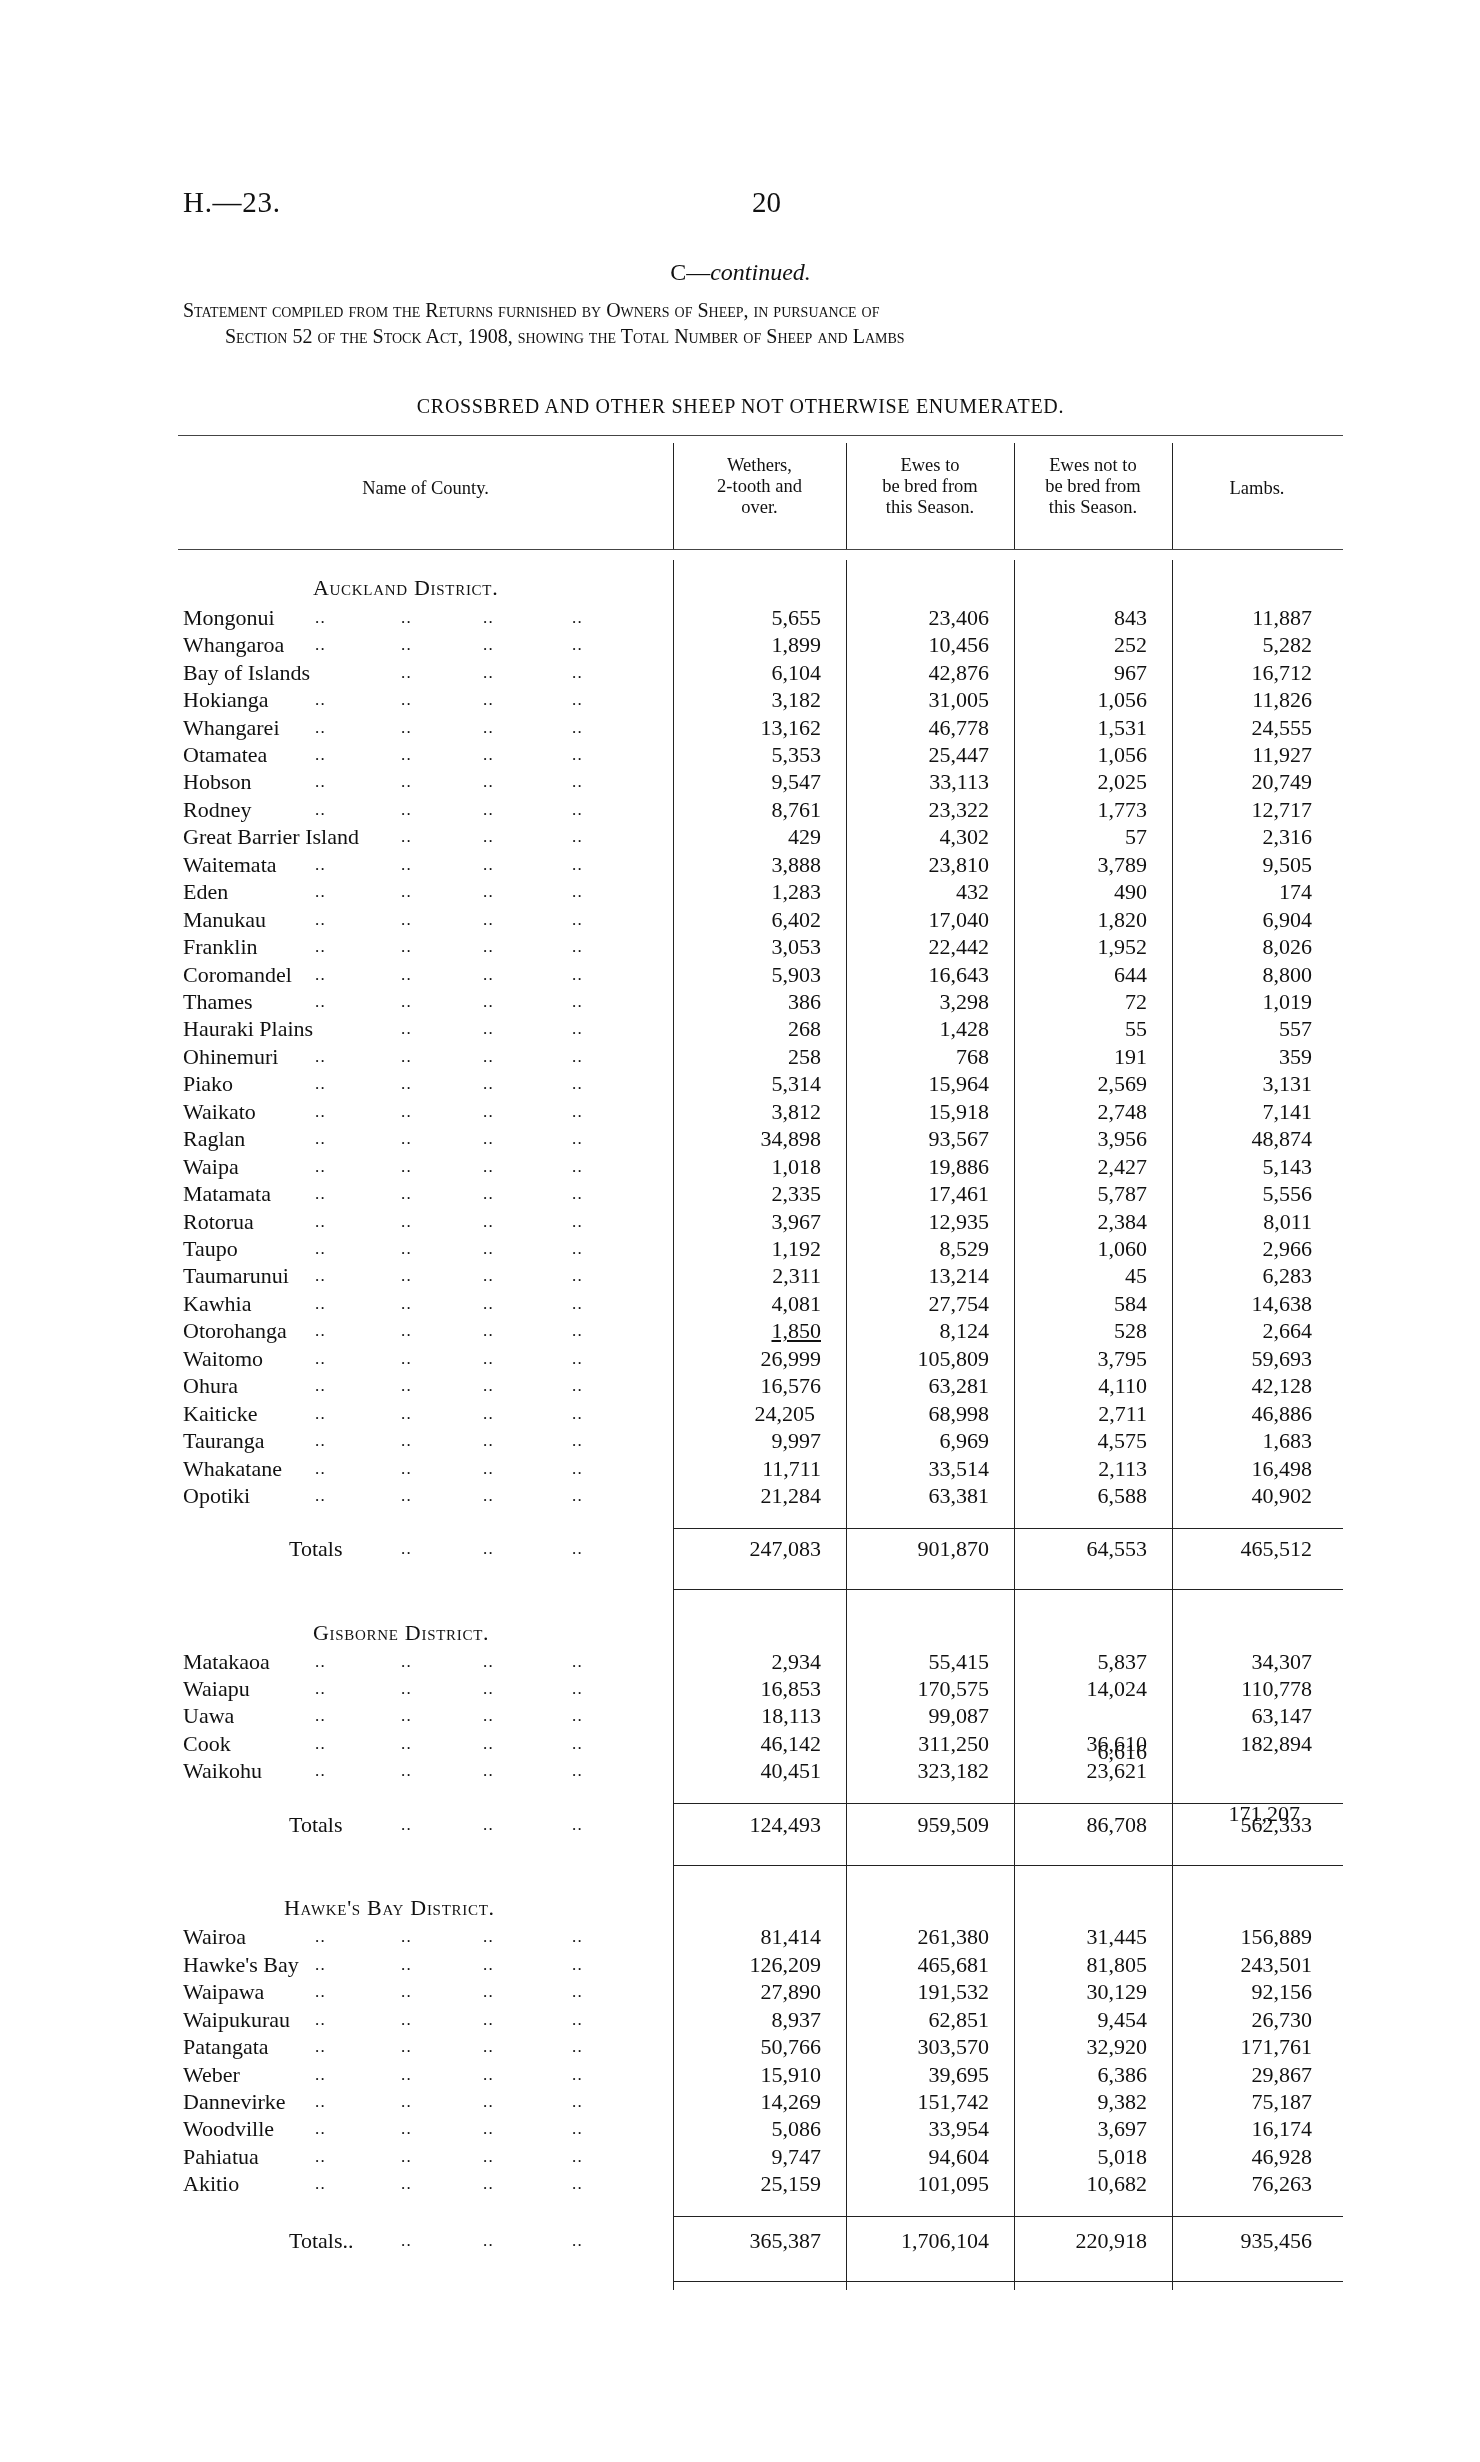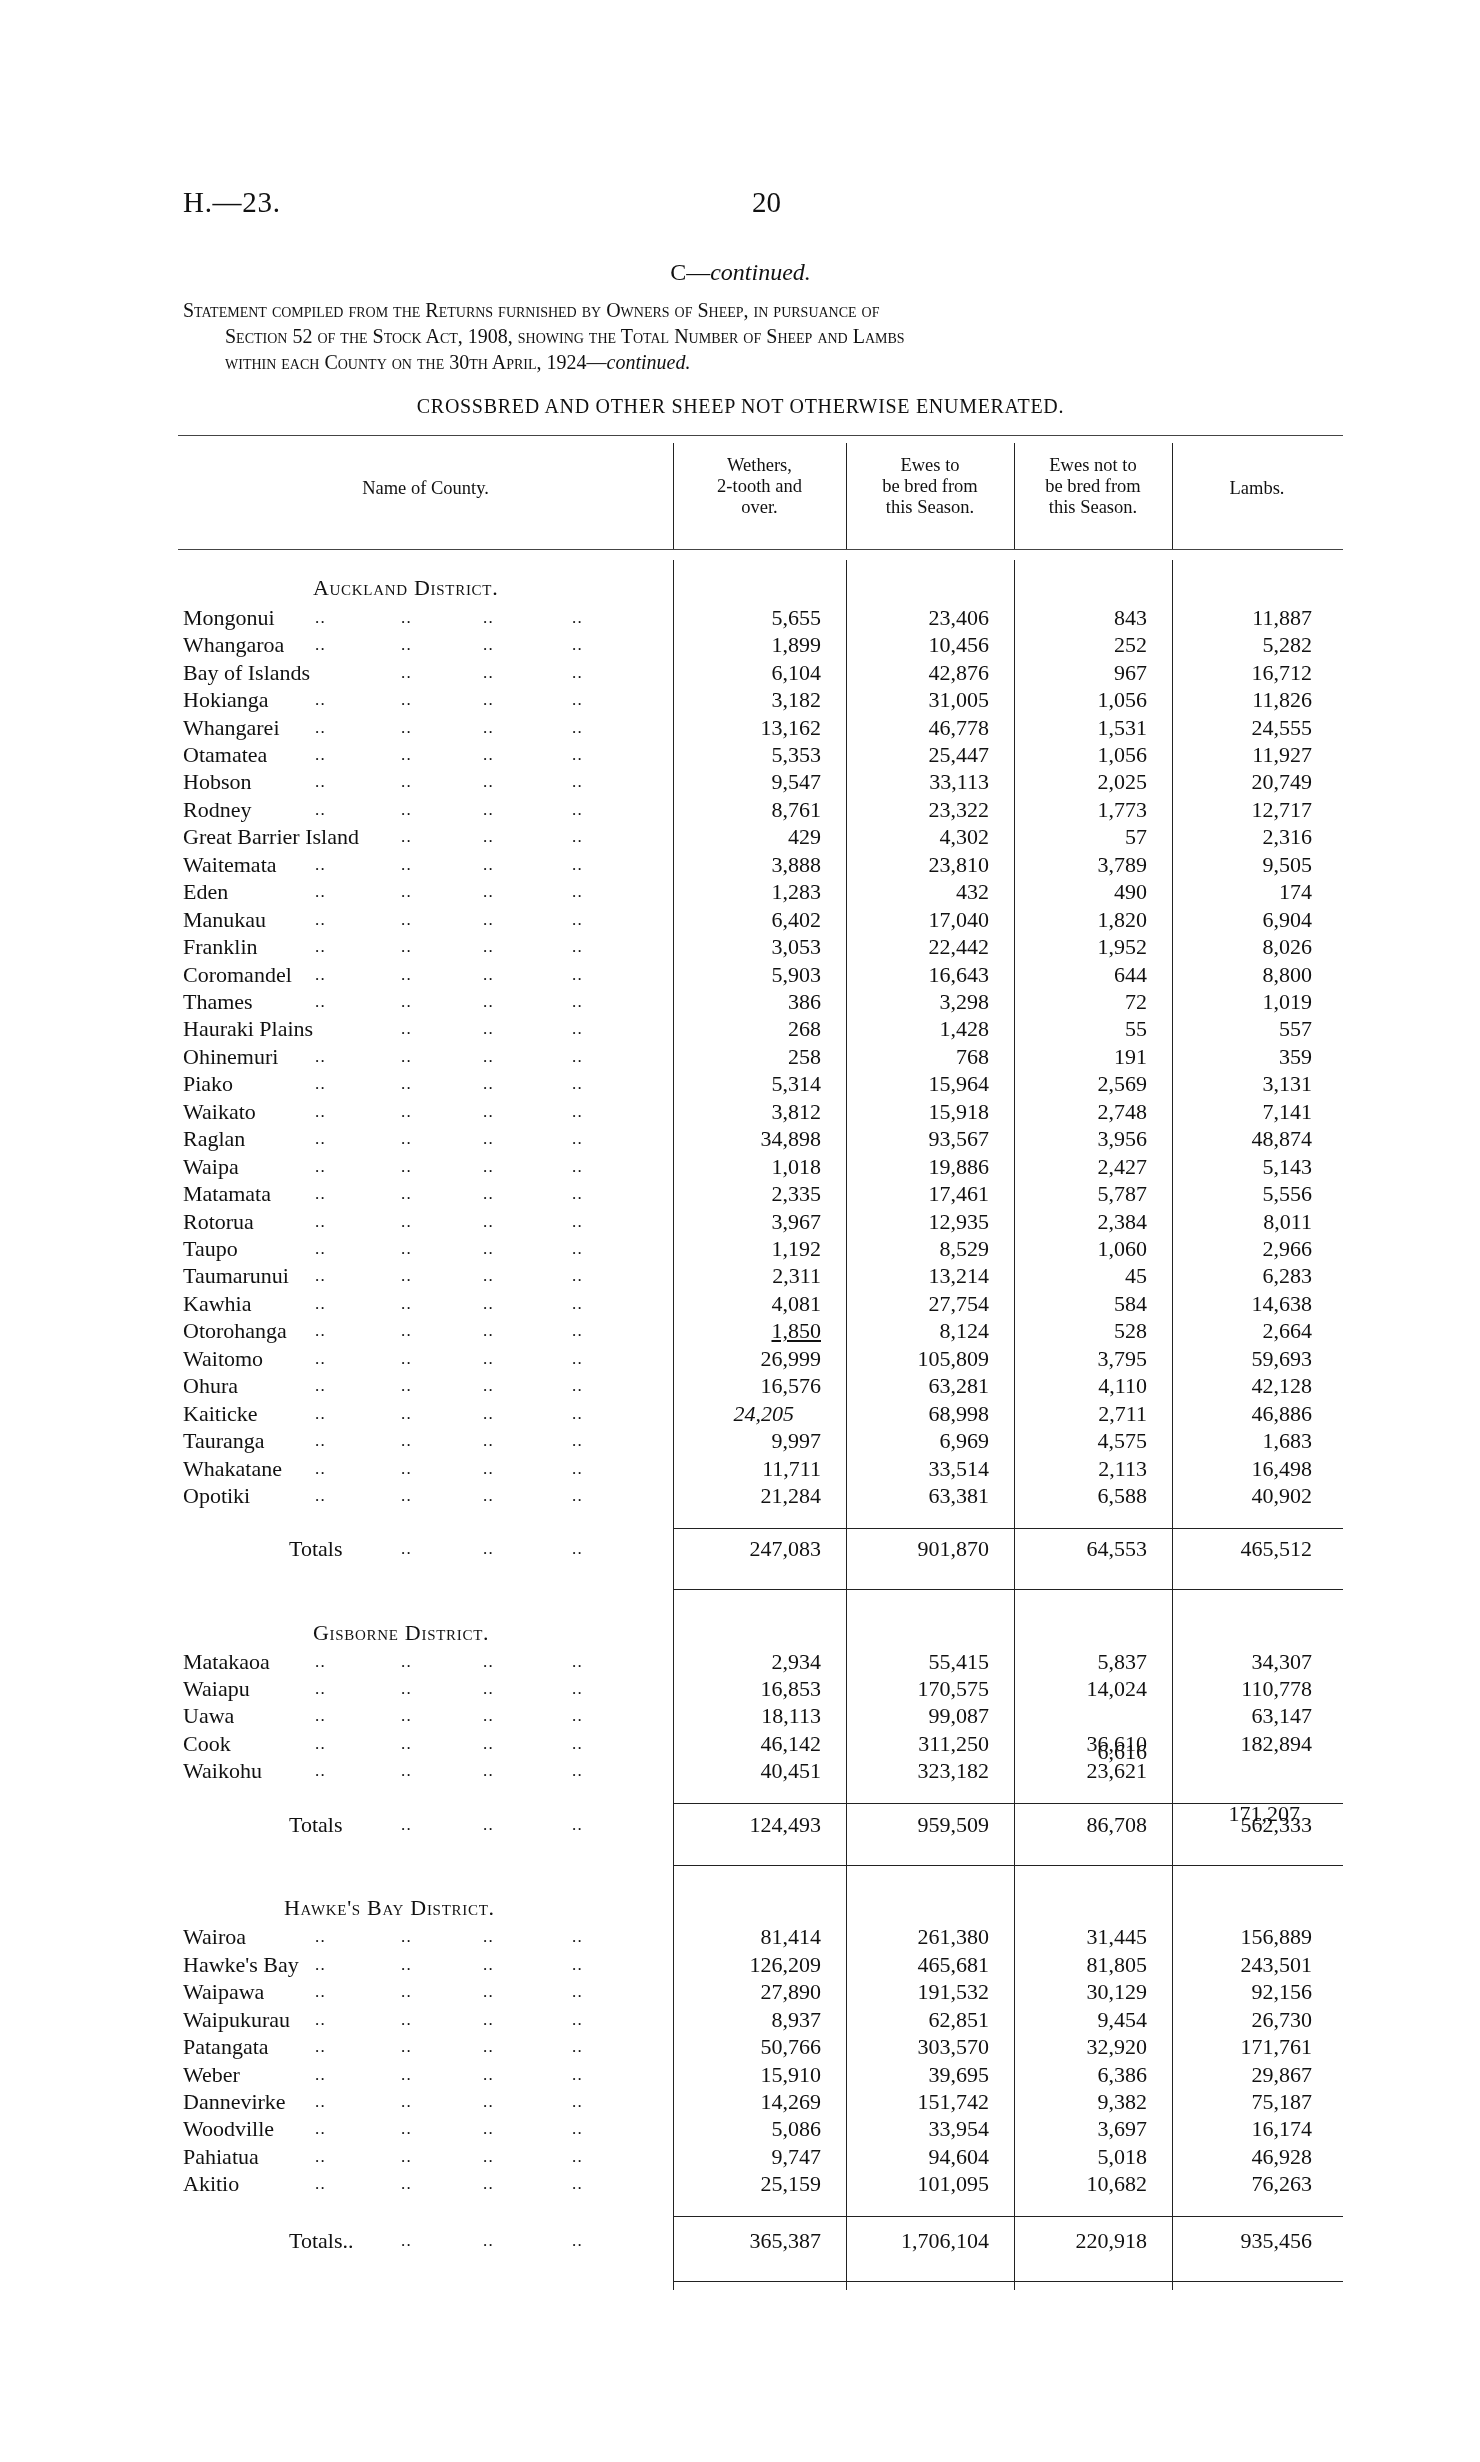--- a/index.html
+++ b/index.html
@@ -34,21 +34,20 @@
 <div class="abs hdr-left">H.—23.</div>
 <div class="abs hdr-page">20</div>
 
 <div class="abs cont">
   <span>C—</span><i>continued.</i>
 </div>
 
 <div class="abs stmt sc">
   <span class="line">Statement compiled from the Returns furnished by Owners of Sheep, in pursuance of</span>
   <span class="line indent">Section 52 of the Stock Act, 1908, showing the Total Number of Sheep and Lambs</span>
-  <span class="line indent"><span>within each County on the 30th April, 1924—</span><i style="font-variant:normal">continued.</i></span>
 </div>
 
 <div class="abs subtitle">CROSSBRED AND OTHER SHEEP NOT OTHERWISE ENUMERATED.</div>
 
 <div id="table">
     <div class="rule thin" style="left: 178px; width: 1165px; top: 435px;"></div>
     <div class="rule thin" style="left: 178px; width: 1165px; top: 549px;"></div>
     <div class="vline" style="left: 673px; top: 443px; height: 106px;"></div>
     <div class="vline" style="left: 846px; top: 443px; height: 106px;"></div>
     <div class="vline" style="left: 1014px; top: 443px; height: 106px;"></div>
@@ -386,21 +385,21 @@
       <span class="num" style="right: 355px;">63,281</span>
       <span class="num" style="right: 197px;">4,110</span>
       <span class="num" style="right: 32px;">42,128</span>
     </div>
     <div class="row" style="top: 1400px;">
       <span class="name">Kaiticke</span>
       <span class="dots" style="left: 132px;">..</span>
       <span class="dots" style="left: 218px;">..</span>
       <span class="dots" style="left: 300px;">..</span>
       <span class="dots" style="left: 389px;">..</span>
-      <span class="num" style="right: 550px; font-style: italic;">24,205</span>
+      <span class="num" style="right: 529px;">24,205</span>
       <span class="num" style="right: 355px;">68,998</span>
       <span class="num" style="right: 197px;">2,711</span>
       <span class="num" style="right: 32px;">46,886</span>
     </div>
     <div class="row" style="top: 1427px;">
       <span class="name">Tauranga</span>
       <span class="dots" style="left: 132px;">..</span>
       <span class="dots" style="left: 218px;">..</span>
       <span class="dots" style="left: 300px;">..</span>
       <span class="dots" style="left: 389px;">..</span>

